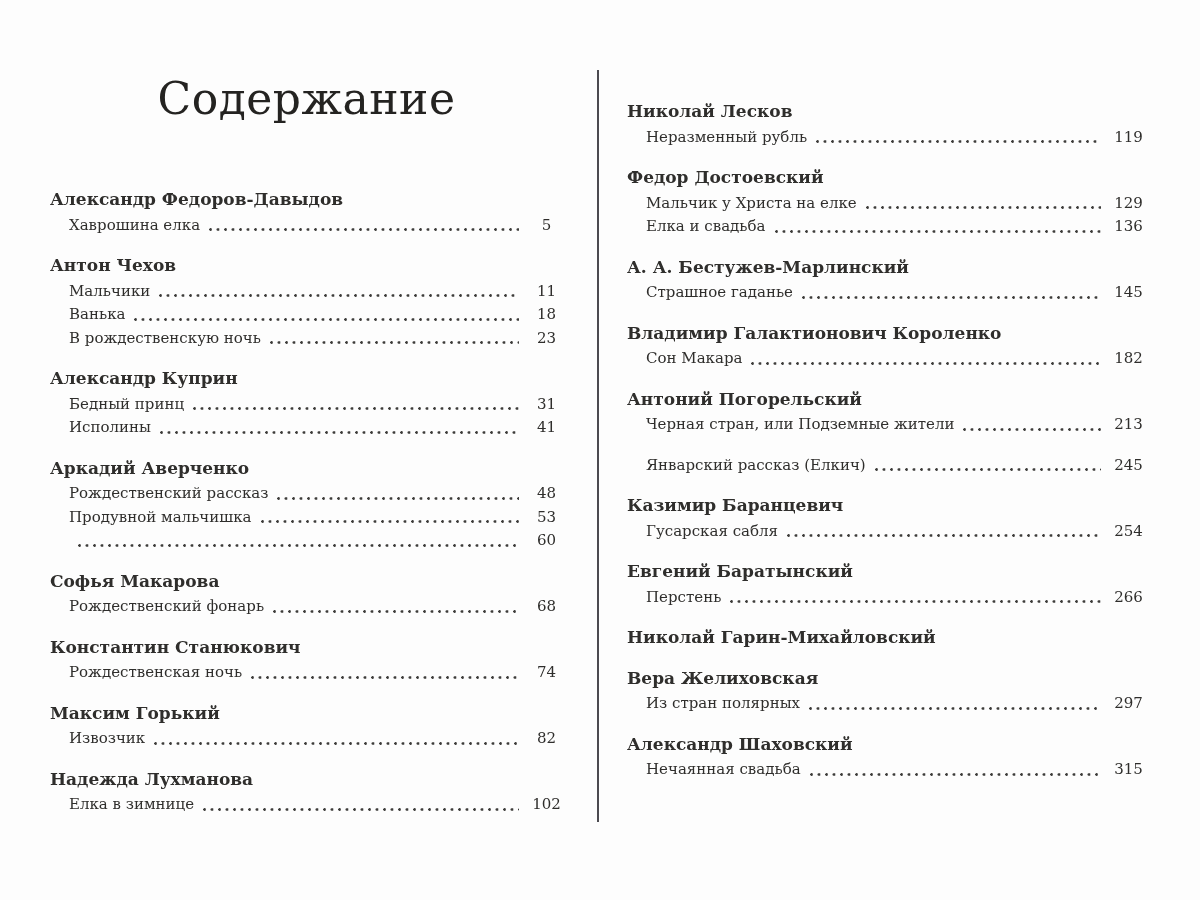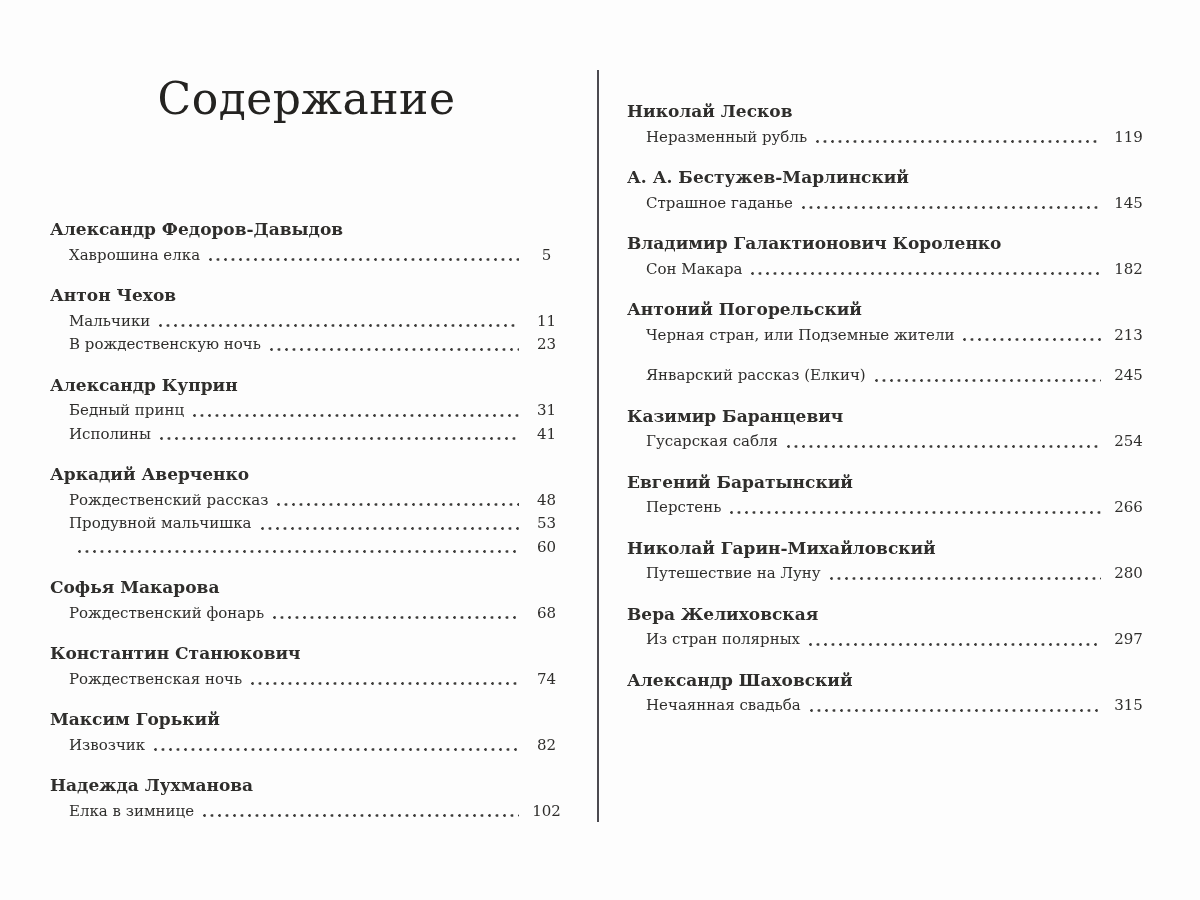--- a/index.html
+++ b/index.html
@@ -22,21 +22,21 @@
   .col-right { left: 627px; width: 518px; }
   .page-title {
     margin: 72px 0 0 0;
     font-size: 44px;
     font-weight: 400;
     line-height: 54px;
     text-align: center;
     letter-spacing: 0.5px;
     color: #242321;
   }
-  .sections { margin-top: 92px; }
+  .sections { margin-top: 62px; }
   .col-right .sections { margin-top: 100px; }
   .toc-section { margin-bottom: 17px; }
   .toc-author {
     font-weight: bold;
     font-size: 17px;
     line-height: 23.5px;
     margin-bottom: 2px;
     white-space: nowrap;
   }
   .toc-entry {
@@ -92,20 +92,25 @@
 
   <div class="toc-section">
     <div class="toc-author">Антон Чехов</div>
     <div class="toc-entries">
   <div class="toc-entry">
     <span class="entry-title">Мальчики</span>
     <span class="dot-leader"></span>
     <span class="entry-page">11</span>
   </div>
 
+  <div class="toc-entry">
+    <span class="entry-title">Ванька</span>
+    <span class="dot-leader"></span>
+    <span class="entry-page">18</span>
+  </div>
 
   <div class="toc-entry">
     <span class="entry-title">В рождественскую ночь</span>
     <span class="dot-leader"></span>
     <span class="entry-page">23</span>
   </div>
 </div>
   </div>
 
   <div class="toc-section">
@@ -201,20 +206,36 @@
     <div class="toc-author">Николай Лесков</div>
     <div class="toc-entries">
   <div class="toc-entry">
     <span class="entry-title">Неразменный рубль</span>
     <span class="dot-leader"></span>
     <span class="entry-page">119</span>
   </div>
 </div>
   </div>
 
+  <div class="toc-section">
+    <div class="toc-author">Федор Достоевский</div>
+    <div class="toc-entries">
+  <div class="toc-entry">
+    <span class="entry-title">Мальчик у Христа на елке</span>
+    <span class="dot-leader"></span>
+    <span class="entry-page">129</span>
+  </div>
+
+  <div class="toc-entry">
+    <span class="entry-title">Елка и свадьба</span>
+    <span class="dot-leader"></span>
+    <span class="entry-page">136</span>
+  </div>
+</div>
+  </div>
 
   <div class="toc-section">
     <div class="toc-author">А. А. Бестужев-Марлинский</div>
     <div class="toc-entries">
   <div class="toc-entry">
     <span class="entry-title">Страшное гаданье</span>
     <span class="dot-leader"></span>
     <span class="entry-page">145</span>
   </div>
 </div>
@@ -269,27 +290,20 @@
   <div class="toc-entry">
     <span class="entry-title">Перстень</span>
     <span class="dot-leader"></span>
     <span class="entry-page">266</span>
   </div>
 </div>
   </div>
 
   <div class="toc-section">
     <div class="toc-author">Николай Гарин-Михайловский</div>
-    <div class="toc-entries">
-  <div class="toc-entry">
-    <span class="entry-title">Путешествие на Луну</span>
-    <span class="dot-leader"></span>
-    <span class="entry-page">280</span>
-  </div>
-</div>
   </div>
 
   <div class="toc-section">
     <div class="toc-author">Вера Желиховская</div>
     <div class="toc-entries">
   <div class="toc-entry">
     <span class="entry-title">Из стран полярных</span>
     <span class="dot-leader"></span>
     <span class="entry-page">297</span>
   </div>

